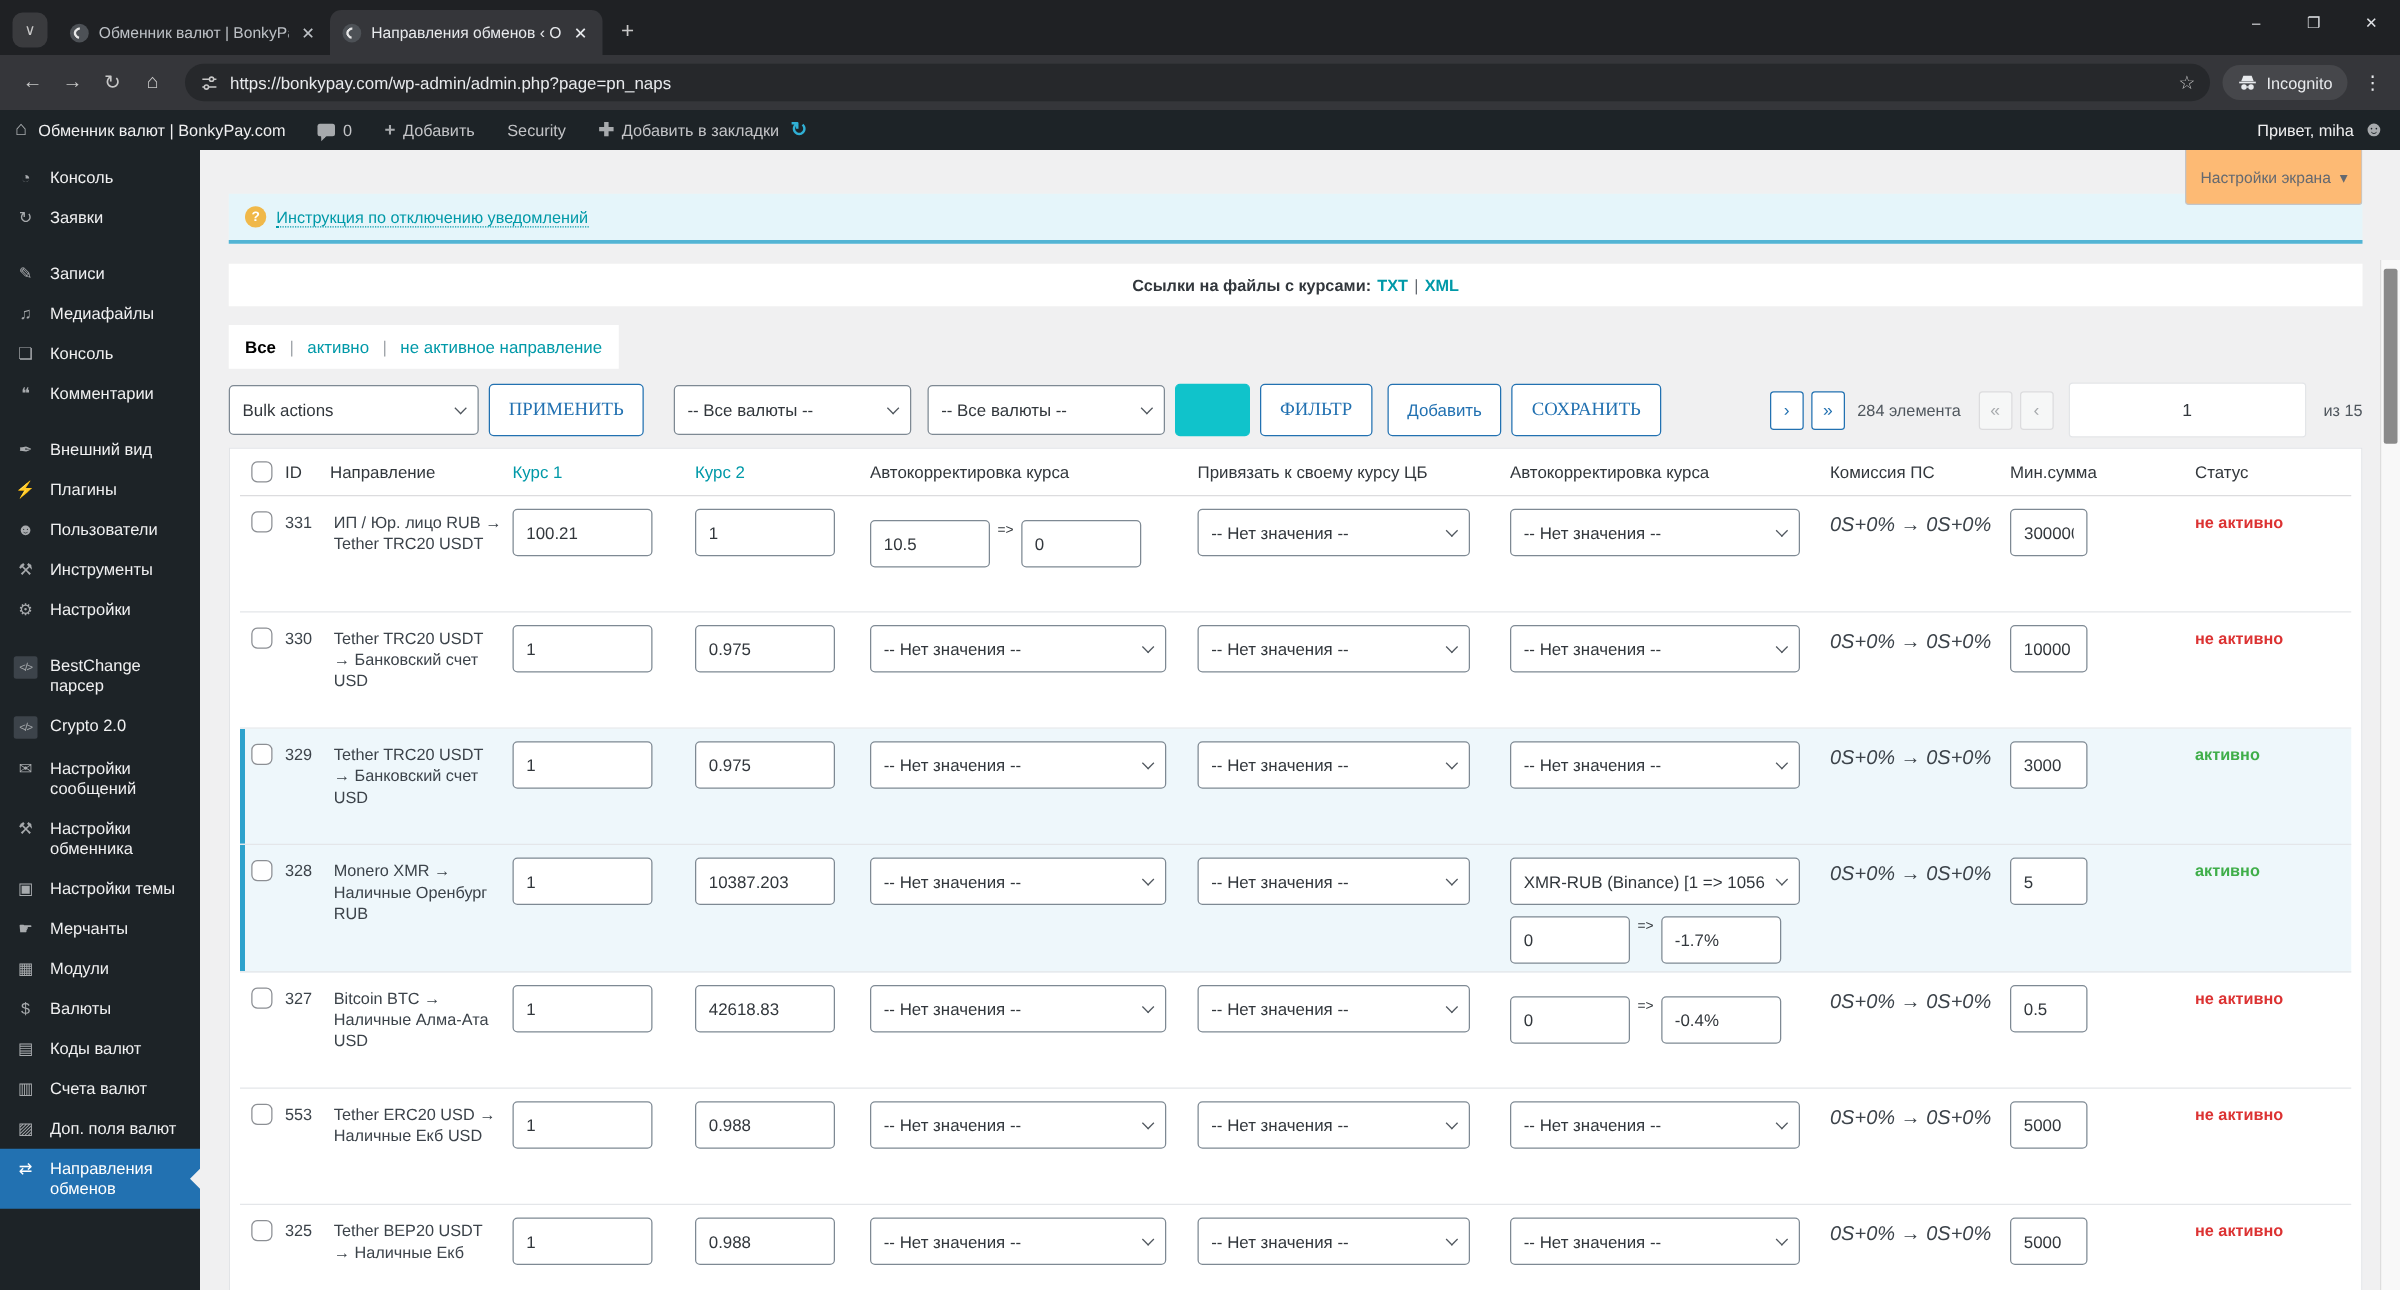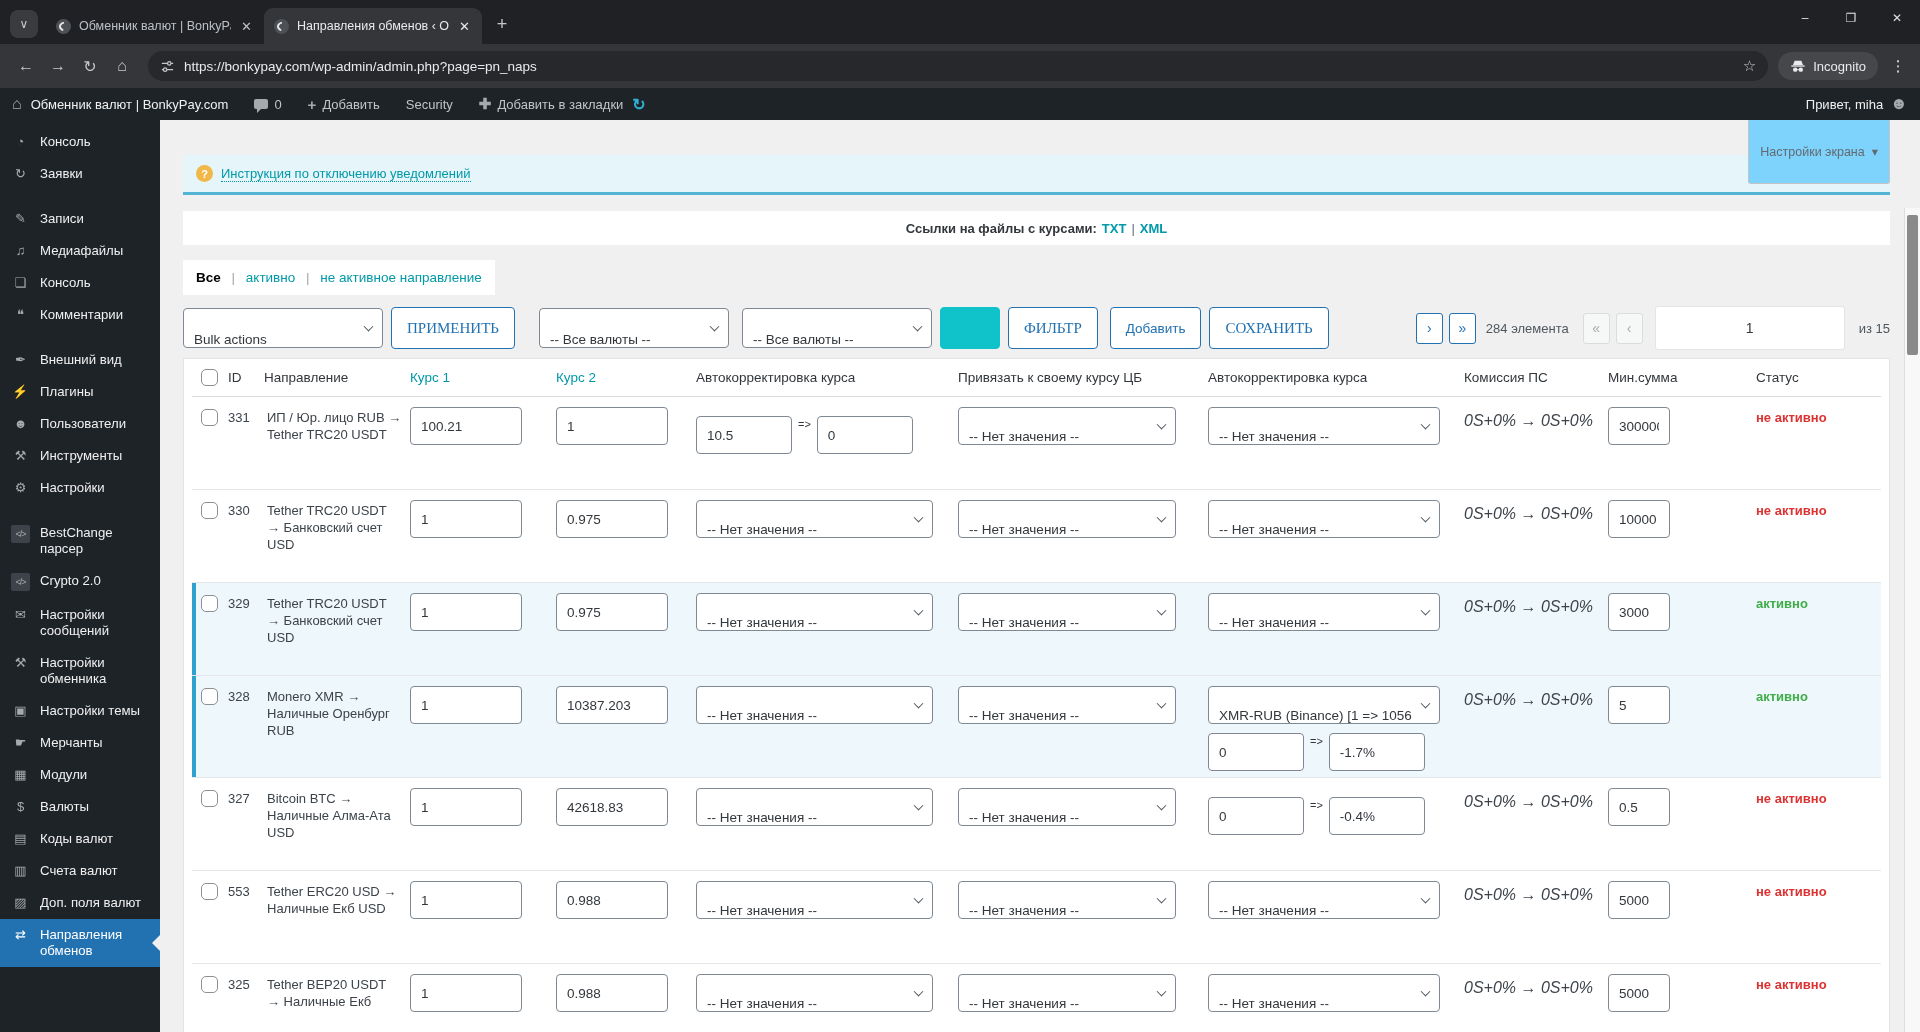--- a/index.html
+++ b/index.html
@@ -59,22 +59,22 @@
   .sb-ico { width:19px; min-width:19px; text-align:center; color:#a7aaad; font-size:13px; }
   .sb-ico.code { font-size:9px; letter-spacing:-1px; background:#3c434a; border-radius:2px; padding:1px 1px; }
   .sb-item.active { background:#2271b1; color:#fff; }
   .sb-item.active .sb-ico { color:#fff; }
   .sb-arrow { position:absolute; right:0; top:50%; margin-top:-8px; width:0; height:0;
     border:8px solid transparent; border-right:8px solid #f0f0f1; }
   .sb-sep { height:13px; }
 
   .content { flex:1; position:relative; padding:0 30px 0 23px; overflow:hidden; }
 
-  .screen-options { position:absolute; top:0; right:30px; background:#7dd3fc; border:1px solid #c3c4c7;
-    border-top:none; border-radius:0 0 3px 3px; padding:24px 11px; color:#646970; font-size:12.5px;
+  .screen-options { position:absolute; top:0; right:30px; background:#fdba74; border:1px solid #c3c4c7;
+    border-top:none; border-radius:0 0 3px 3px; padding:14px 11px; color:#646970; font-size:12.5px;
     display:flex; gap:7px; align-items:center; }
 
   .notice { margin-top:35px; background:#e5f5fa; border-bottom:3px solid #53b4d4; padding:10px 13px;
     display:flex; align-items:center; gap:8px; }
   .q-icon { width:17px; height:17px; min-width:17px; border-radius:50%; background:#f0b849; color:#fff;
     font-size:11px; font-weight:bold; display:flex; align-items:center; justify-content:center; }
   .notice-link { color:#0099a8; border-bottom:1px dotted #0099a8; font-size:13px; }
 
   .files-bar { margin-top:16px; background:#fff; height:34px; display:flex; align-items:center;
     justify-content:center; gap:5px; font-size:13px; }
@@ -83,21 +83,21 @@
   .files-sep { color:#646970; }
 
   .views-box { margin-top:15px; display:inline-block; background:#fff; padding:10px 13px; font-size:13.5px; }
   .views-box .cur { color:#000; font-weight:bold; }
   .views-box a, .v-link { color:#0099a8; text-decoration:none; }
   .v-sep { color:#a0a5aa; padding:0 7px; }
 
   .toolbar-row { margin-top:11px; display:flex; align-items:center; }
 
   .fselect { position:relative; background:#fff; border:1px solid #7e8993; border-radius:4px; height:38px;
-    display:flex; align-items:flex-end; padding:0 26px 0 10px; color:#32373c; font-size:13.5px; }
+    display:flex; align-items:center; padding:0 26px 0 10px; color:#32373c; font-size:13.5px; }
   .fselect-text { overflow:hidden; white-space:nowrap; }
   .chev { position:absolute; right:10px; top:50%; width:7px; height:7px; border-right:1.7px solid #50575e;
     border-bottom:1.7px solid #50575e; transform:translateY(-70%) rotate(45deg); }
   .tb-sel { height:40px; }
   .w-bulk { width:200px; }
   .w-cur { width:190px; }
 
   .btn { height:42px; background:#fff; border:1px solid #2271b1; border-radius:4px; color:#2271b1;
     display:flex; align-items:center; justify-content:center; padding:0 15px; font-size:13.5px; }
   .btn.serif { font-family:"Liberation Serif", serif; font-size:15px; }

